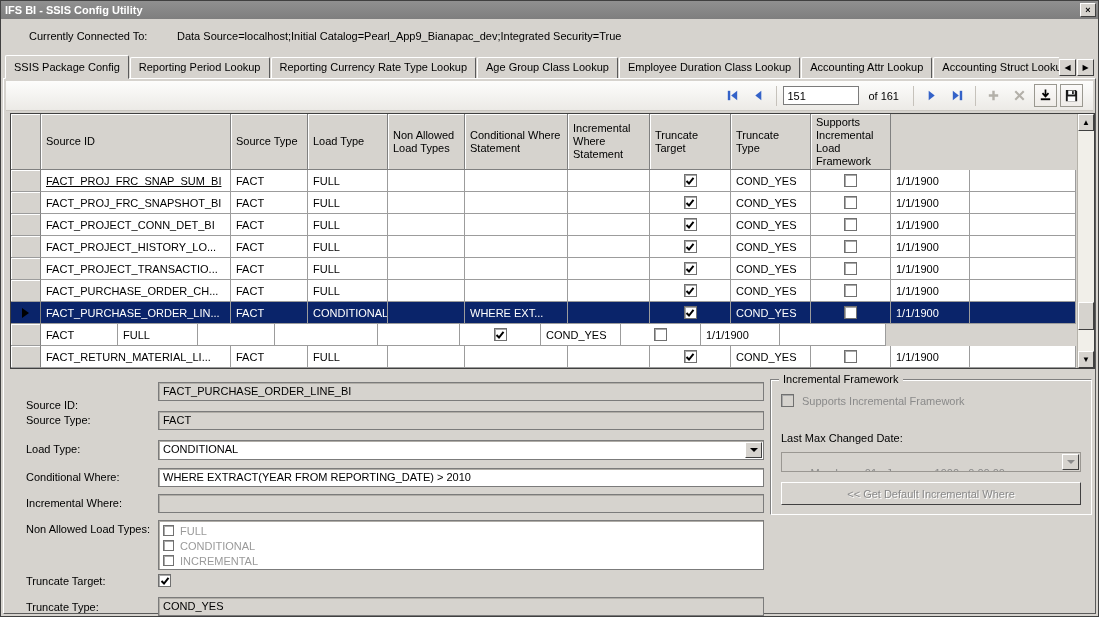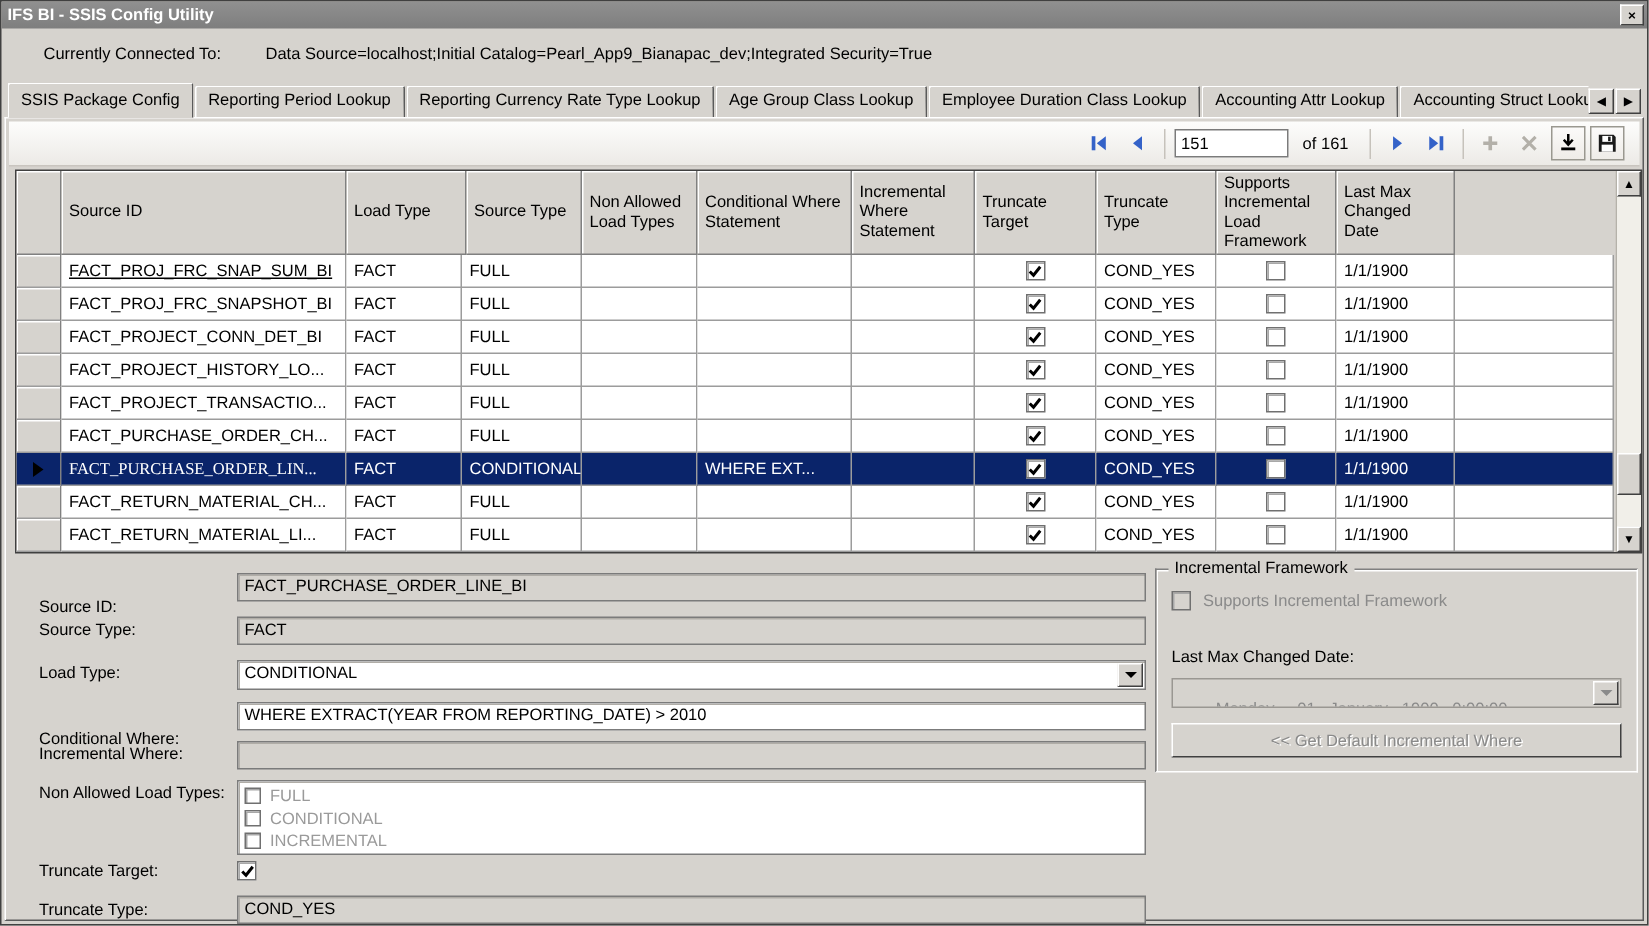--- a/index.html
+++ b/index.html
@@ -292,46 +292,43 @@
 
   <div class="grid">
     <div class="grid-inner" id="grid-inner">
         <div class="grid-header">
           <div class="ghc c0" style="width: 30px; flex: 0 0 30px;">
             <span></span>
           </div>
           <div class="ghc c1" style="width: 190px; flex: 0 0 190px;">
             <span>Source ID</span>
           </div>
+          <div class="ghc c2" style="width: 77px; flex: 0 0 77px;">
+            <span>Source Type</span>
+          </div>
           <div class="ghc c3" style="width: 80px; flex: 0 0 80px;">
             <span>Load Type</span>
           </div>
-          <div class="ghc c2" style="width: 77px; flex: 0 0 77px;">
-            <span>Source Type</span>
-          </div>
           <div class="ghc c4" style="width: 77px; flex: 0 0 77px;">
             <span>Non Allowed Load Types</span>
           </div>
           <div class="ghc c5" style="width: 103px; flex: 0 0 103px;">
             <span>Conditional Where Statement</span>
           </div>
           <div class="ghc c6" style="width: 82px; flex: 0 0 82px;">
             <span>Incremental Where Statement</span>
           </div>
           <div class="ghc c7" style="width: 81px; flex: 0 0 81px;">
             <span>Truncate Target</span>
           </div>
           <div class="ghc c8" style="width: 80px; flex: 0 0 80px;">
             <span>Truncate Type</span>
           </div>
           <div class="ghc c9" style="width: 80px; flex: 0 0 80px;">
             <span>Supports Incremental Load Framework</span>
-          </div>
-          <div class="ghc c10" style="width: 79px; flex: 0 0 79px;">
-            <span>Last Max Changed Date</span>
           </div>
         </div>
         <div class="grow">
           <div class="gcell rowsel center" style="width: 30px; flex: 0 0 30px;"></div>
           <div class="gcell" style="width: 190px; flex: 0 0 190px; text-decoration: underline;">FACT_PROJ_FRC_SNAP_SUM_BI</div>
           <div class="gcell" style="width: 77px; flex: 0 0 77px;">FACT</div>
           <div class="gcell" style="width: 80px; flex: 0 0 80px;">FULL</div>
           <div class="gcell" style="width: 77px; flex: 0 0 77px;"></div>
           <div class="gcell" style="width: 103px; flex: 0 0 103px;"></div>
           <div class="gcell" style="width: 82px; flex: 0 0 82px;"></div>
@@ -456,21 +453,21 @@
           <div class="gcell center" style="width: 80px; flex: 0 0 80px;">
             <span class="cb"></span>
           </div>
           <div class="gcell" style="width: 79px; flex: 0 0 79px;">1/1/1900</div>
           <div class="gcell" style="width: 106px; flex: 0 0 106px;"></div>
         </div>
         <div class="grow selected">
           <div class="gcell rowsel center" style="width: 30px; flex: 0 0 30px;">
             <span class="sel-arrow"></span>
           </div>
-          <div class="gcell" style="width: 190px; flex: 0 0 190px; font-family: Liberation Serif, serif;">FACT_PURCHASE_ORDER_LIN...</div>
+          <div class="gcell" style="width: 190px; flex: 0 0 190px;">FACT_PURCHASE_ORDER_LIN...</div>
           <div class="gcell" style="width: 77px; flex: 0 0 77px;">FACT</div>
           <div class="gcell" style="width: 80px; flex: 0 0 80px;">CONDITIONAL</div>
           <div class="gcell" style="width: 77px; flex: 0 0 77px;"></div>
           <div class="gcell" style="width: 103px; flex: 0 0 103px;">WHERE EXT...</div>
           <div class="gcell" style="width: 82px; flex: 0 0 82px;"></div>
           <div class="gcell center" style="width: 81px; flex: 0 0 81px;">
             <span class="cb">
               <svg width="10" height="10" viewBox="0 0 10 10">
                 <path d="M1.5 5 L4 7.5 L8.5 1.8" stroke="#000" stroke-width="2" fill="none"></path>
               </svg>
@@ -478,21 +475,20 @@
           </div>
           <div class="gcell" style="width: 80px; flex: 0 0 80px;">COND_YES</div>
           <div class="gcell center" style="width: 80px; flex: 0 0 80px;">
             <span class="cb"></span>
           </div>
           <div class="gcell" style="width: 79px; flex: 0 0 79px;">1/1/1900</div>
           <div class="gcell" style="width: 106px; flex: 0 0 106px;"></div>
         </div>
         <div class="grow">
           <div class="gcell rowsel center" style="width: 30px; flex: 0 0 30px;"></div>
-          <div class="gcell" style="width: 190px; flex: 0 0 190px;">FACT_RETURN_MATERIAL_CH...</div>
           <div class="gcell" style="width: 77px; flex: 0 0 77px;">FACT</div>
           <div class="gcell" style="width: 80px; flex: 0 0 80px;">FULL</div>
           <div class="gcell" style="width: 77px; flex: 0 0 77px;"></div>
           <div class="gcell" style="width: 103px; flex: 0 0 103px;"></div>
           <div class="gcell" style="width: 82px; flex: 0 0 82px;"></div>
           <div class="gcell center" style="width: 81px; flex: 0 0 81px;">
             <span class="cb">
               <svg width="10" height="10" viewBox="0 0 10 10">
                 <path d="M1.5 5 L4 7.5 L8.5 1.8" stroke="#000" stroke-width="2" fill="none"></path>
               </svg>
@@ -548,21 +544,21 @@
     <div class="ffield readonly" style="top:36px;">FACT</div>
 
     <span class="flabel" style="top:68px;">Load Type:</span>
     <div class="ffield" style="top:65px; height:20px;">
       <span>CONDITIONAL</span>
       <div class="combo-arrow">
         <div class="down-tri"></div>
       </div>
     </div>
 
-    <span class="flabel" style="top:112px;">Conditional Where:</span>
+    <span class="flabel" style="top:96px;">Conditional Where:</span>
     <div class="ffield" style="top:93px;">WHERE EXTRACT(YEAR FROM REPORTING_DATE) &gt; 2010</div>
 
     <span class="flabel" style="top:122px;">Incremental Where:</span>
     <div class="ffield disabled" style="top:119px;"></div>
 
     <span class="flabel" style="top:148px;">Non Allowed Load Types:</span>
     <div class="listbox" style="top:145px;" id="non-allowed-list">
         <div class="lb-item">
           <span class="cb"></span>
           <span>FULL</span>

